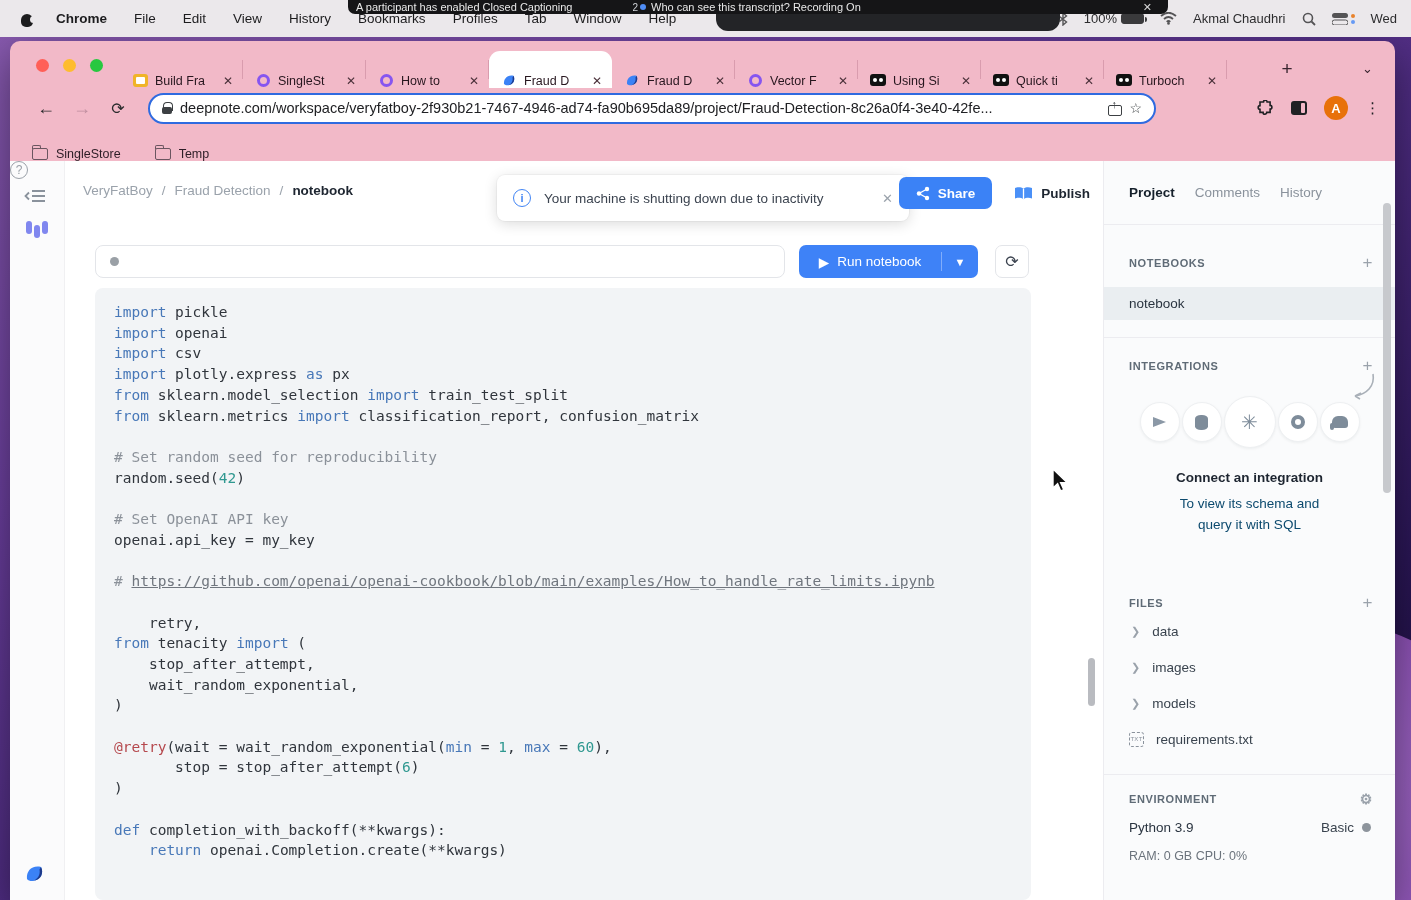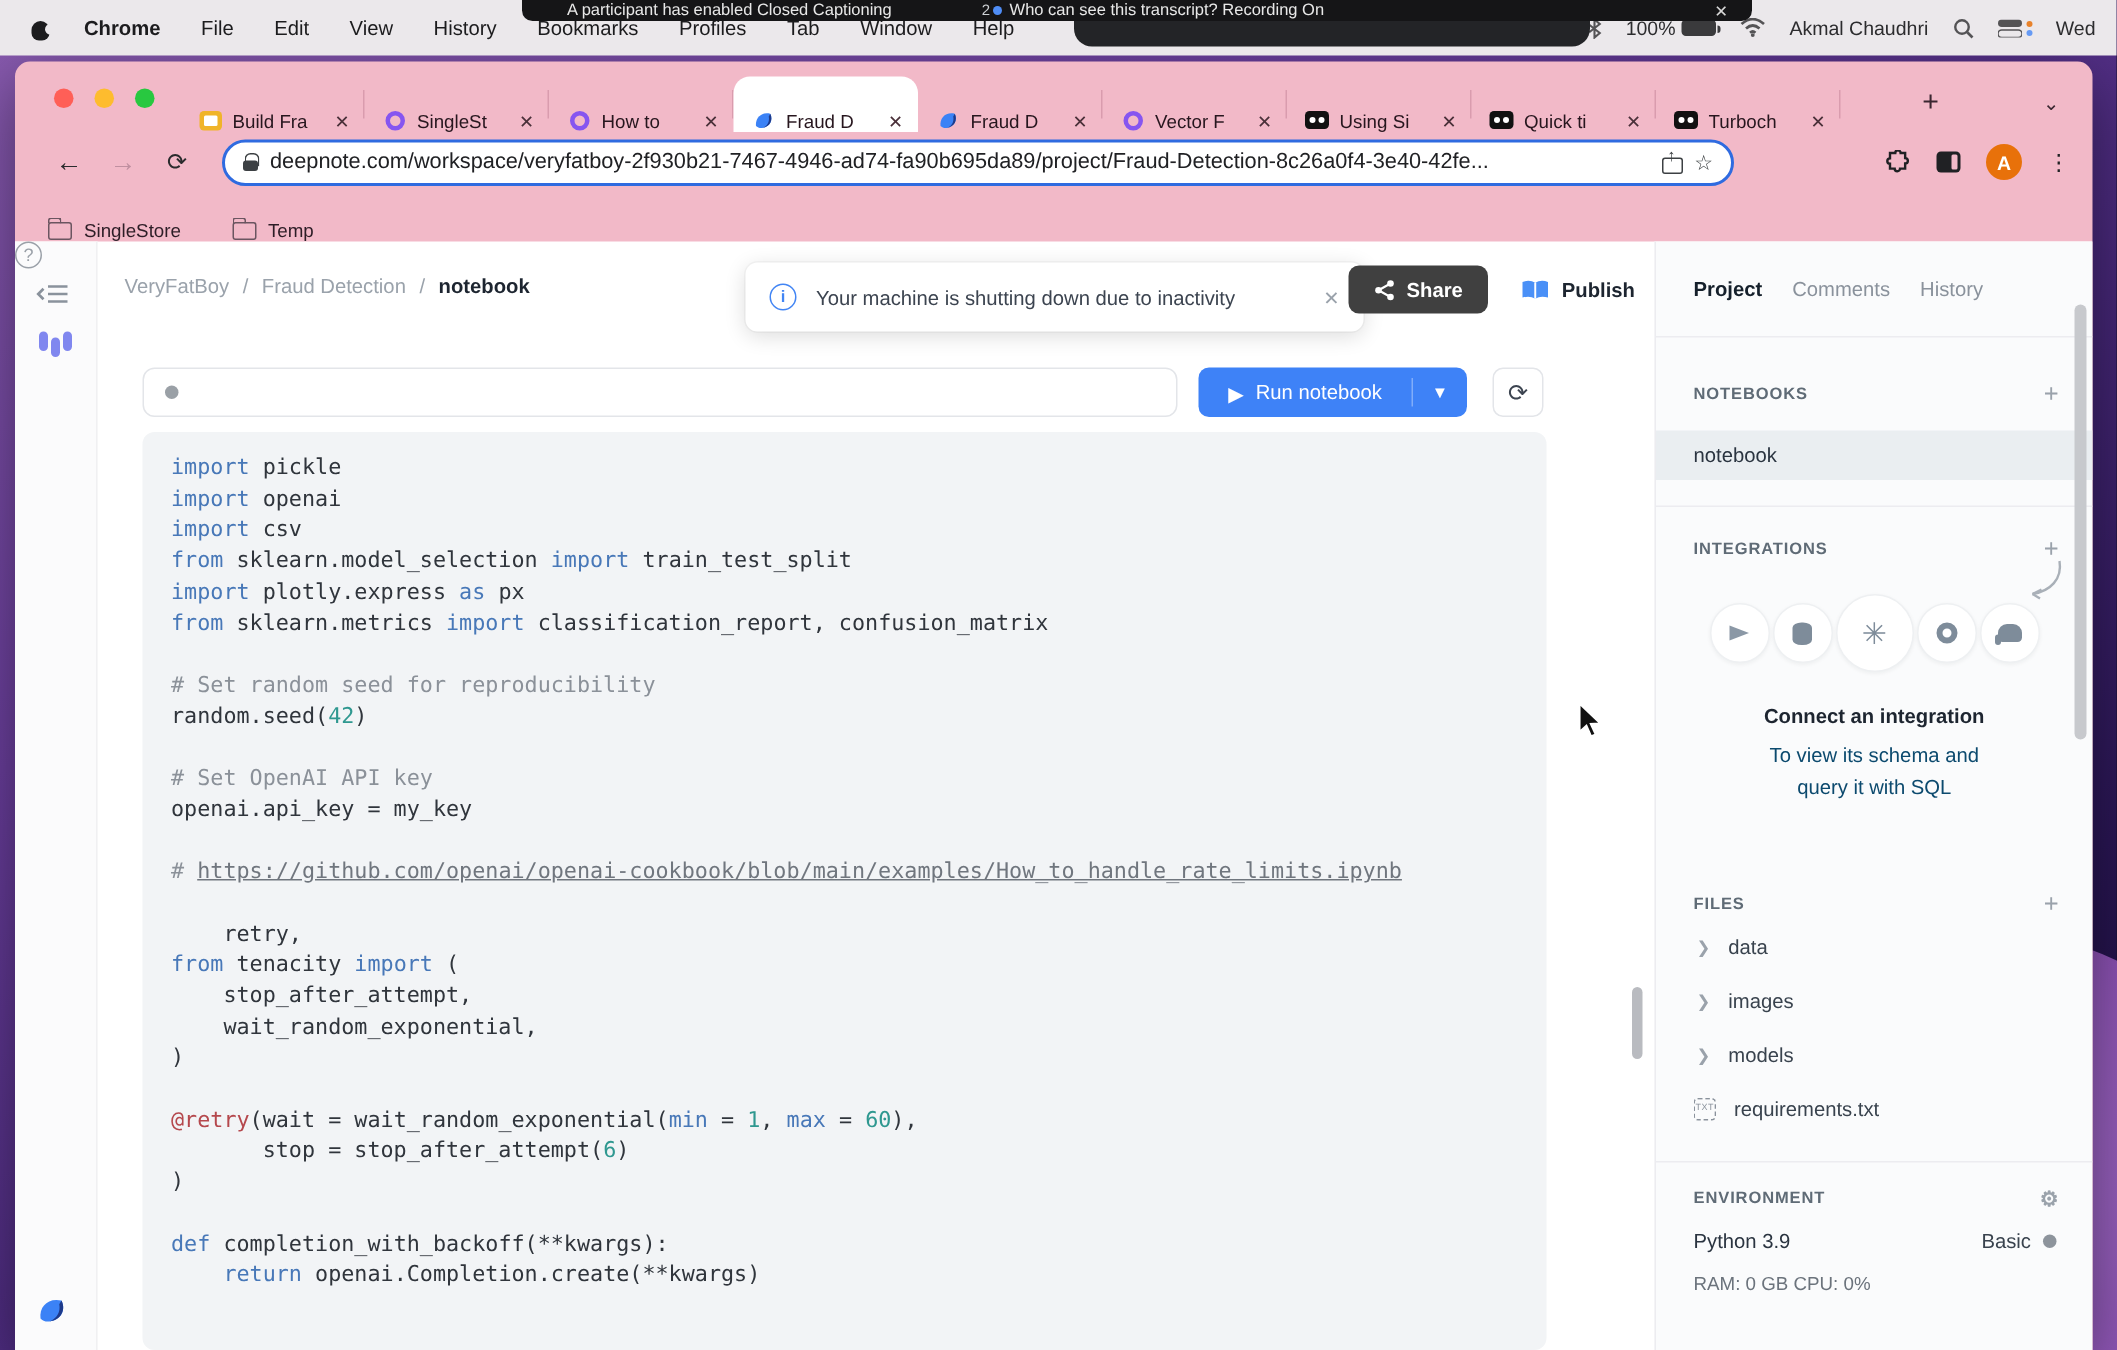--- a/index.html
+++ b/index.html
@@ -28,21 +28,21 @@
   .batt-body { width:23px; height:11px; border:1px solid #3a3a3c; border-radius:3px; position:relative; background:#3a3a3c; }
   .batt-body:after { content:""; position:absolute; right:-4px; top:3px; width:2px; height:5px; background:#3a3a3c; border-radius:0 2px 2px 0; }
   .cc-dots { display:flex; flex-direction:column; gap:2px; }
   .cc-dots i { width:4px; height:4px; border-radius:50%; display:block; }
 
   
   .banner-pill { position:absolute; left:716px; top:0; width:344px; height:31px; background:#232427;
     border-radius:0 0 12px 12px; z-index:40; }
   .banner { position:absolute; left:348px; top:0; width:820px; height:14px; background:#151517;
     border-radius:0 0 7px 7px; z-index:41; display:flex; align-items:center; color:#e8e8e8; font-size:11px; }
-  .banner .cap { margin-left:30px; white-space:nowrap; }
+  .banner .cap { margin-left:8px; white-space:nowrap; }
   .banner .tip { margin-left:60px; display:flex; align-items:center; gap:5px; white-space:nowrap; }
   .tip-badge { display:inline-flex; align-items:center; font-size:10px; color:#cfd2d6; }
   .tip-badge b { width:6px; height:6px; background:#4f8df6; border-radius:50%; display:inline-block; margin-left:2px; }
   .banner .bx { margin-left:auto; margin-right:16px; color:#d8d8d8; font-size:11px; cursor:pointer; }
 
   
   .window { position:absolute; left:10px; top:41px; width:1385px; height:859px;
     background:#f2b9c8; border-radius:10px 10px 0 0; overflow:hidden; z-index:10;
     box-shadow:0 12px 44px rgba(0,0,0,.45); }
 
@@ -111,21 +111,21 @@
   .breadcrumb .cur { color:#1d2530; font-weight:bold; }
 
   .toast { position:absolute; left:487px; top:14px; width:412px; height:46px; background:#fff; border-radius:8px;
     box-shadow:0 3px 14px rgba(0,0,0,.14), 0 0 0 1px rgba(0,0,0,.03); display:flex; align-items:center; padding:0 16px; gap:13px; }
   .info-ic { width:18px; height:18px; border:1.6px solid #4285f4; border-radius:50%; color:#4285f4; font-size:11px;
     display:flex; align-items:center; justify-content:center; font-weight:bold; flex:none; }
   .toast-text { font-size:13.5px; color:#3c4450; flex:1; }
   .toast-x { color:#9aa2ab; font-size:13px; }
 
   .hdr-actions { position:absolute; right:224px; top:16px; display:flex; align-items:center; gap:22px; }
-  .share-btn { background:#404040; color:#fff; border-radius:7px; height:32px; padding:0 17px;
+  .share-btn { background:#3b82f6; color:#fff; border-radius:7px; height:32px; padding:0 17px;
     display:flex; align-items:center; gap:8px; font-size:13.5px; font-weight:bold; }
   .publish { display:flex; align-items:center; gap:8px; font-size:13.5px; font-weight:bold; color:#1d2530; }
   .star-ic { color:#9aa2ab; font-size:17px; }
   .more-ic { color:#9aa2ab; font-size:15px; letter-spacing:2px; }
 
   
   .cell-input { position:absolute; left:85px; top:84px; width:690px; height:33px; background:#fff;
     border:1px solid #e3e5e9; border-radius:8px; display:flex; align-items:center; padding:0 14px; }
   .status-dot { width:9px; height:9px; border-radius:50%; background:#9aa0a6; }
   .run-btn { position:absolute; left:789px; top:84px; width:179px; height:33px; background:#3e82f7; border-radius:7px;
@@ -463,22 +463,22 @@
         </span>
       <span class="run-sep"></span>
       <span class="run-chev">▼</span>
     </div>
     <div class="refresh-btn">⟳</div>
 
     <div class="codecell" id="codecell">
         <div class="cl"><span class="tok-k">import</span><span class="tok-p"> pickle</span></div>
         <div class="cl"><span class="tok-k">import</span><span class="tok-p"> openai</span></div>
         <div class="cl"><span class="tok-k">import</span><span class="tok-p"> csv</span></div>
+        <div class="cl"><span class="tok-k">import</span><span class="tok-p"> plotly.express </span><span class="tok-k">as</span><span class="tok-p"> px</span></div>
         <div class="cl"><span class="tok-k">from</span><span class="tok-p"> sklearn.model_selection </span><span class="tok-k">import</span><span class="tok-p"> train_test_split</span></div>
-        <div class="cl"><span class="tok-k">import</span><span class="tok-p"> plotly.express </span><span class="tok-k">as</span><span class="tok-p"> px</span></div>
         <div class="cl"><span class="tok-k">from</span><span class="tok-p"> sklearn.metrics </span><span class="tok-k">import</span><span class="tok-p"> classification_report, confusion_matrix</span></div>
         <div class="cl">&nbsp;</div>
         <div class="cl"><span class="tok-c"># Set random seed for reproducibility</span></div>
         <div class="cl"><span class="tok-p">random.seed(</span><span class="tok-n">42</span><span class="tok-p">)</span></div>
         <div class="cl">&nbsp;</div>
         <div class="cl"><span class="tok-c"># Set OpenAI API key</span></div>
         <div class="cl"><span class="tok-p">openai.api_key = my_key</span></div>
         <div class="cl">&nbsp;</div>
         <div class="cl"><span class="tok-c"># </span><span class="tok-u">https://github.com/openai/openai-cookbook/blob/main/examples/How_to_handle_rate_limits.ipynb</span></div>
         <div class="cl">&nbsp;</div>

